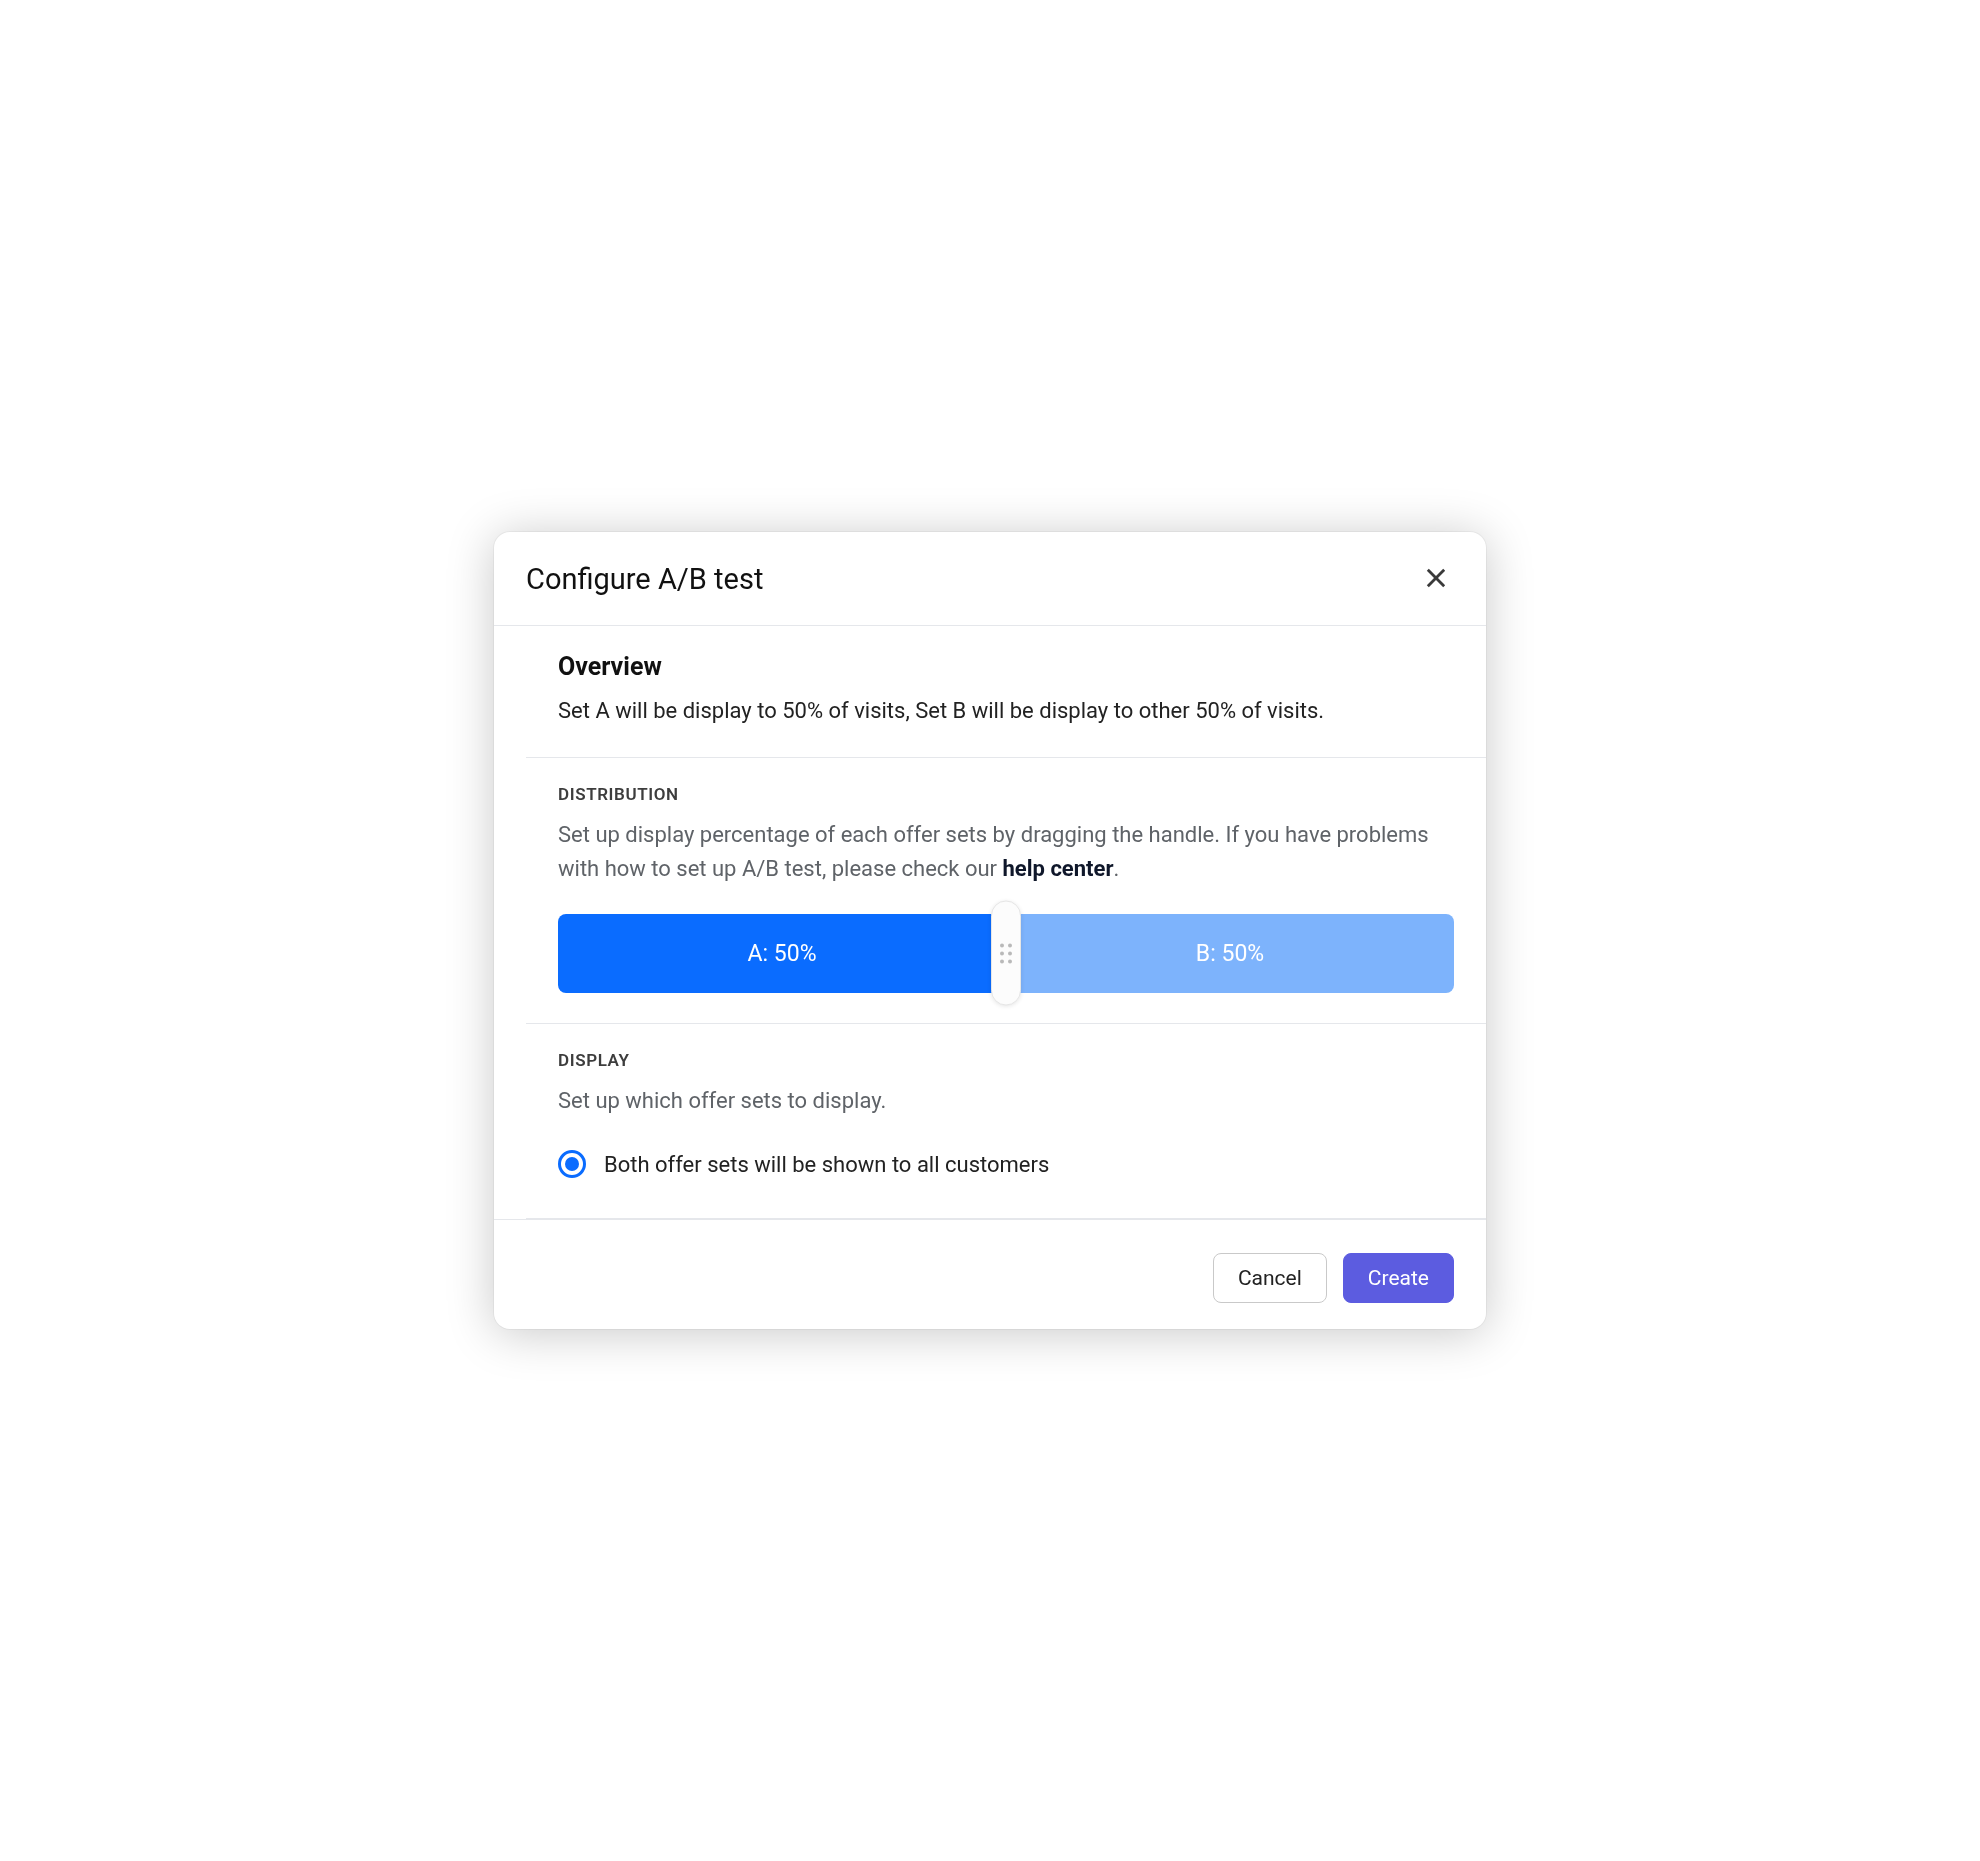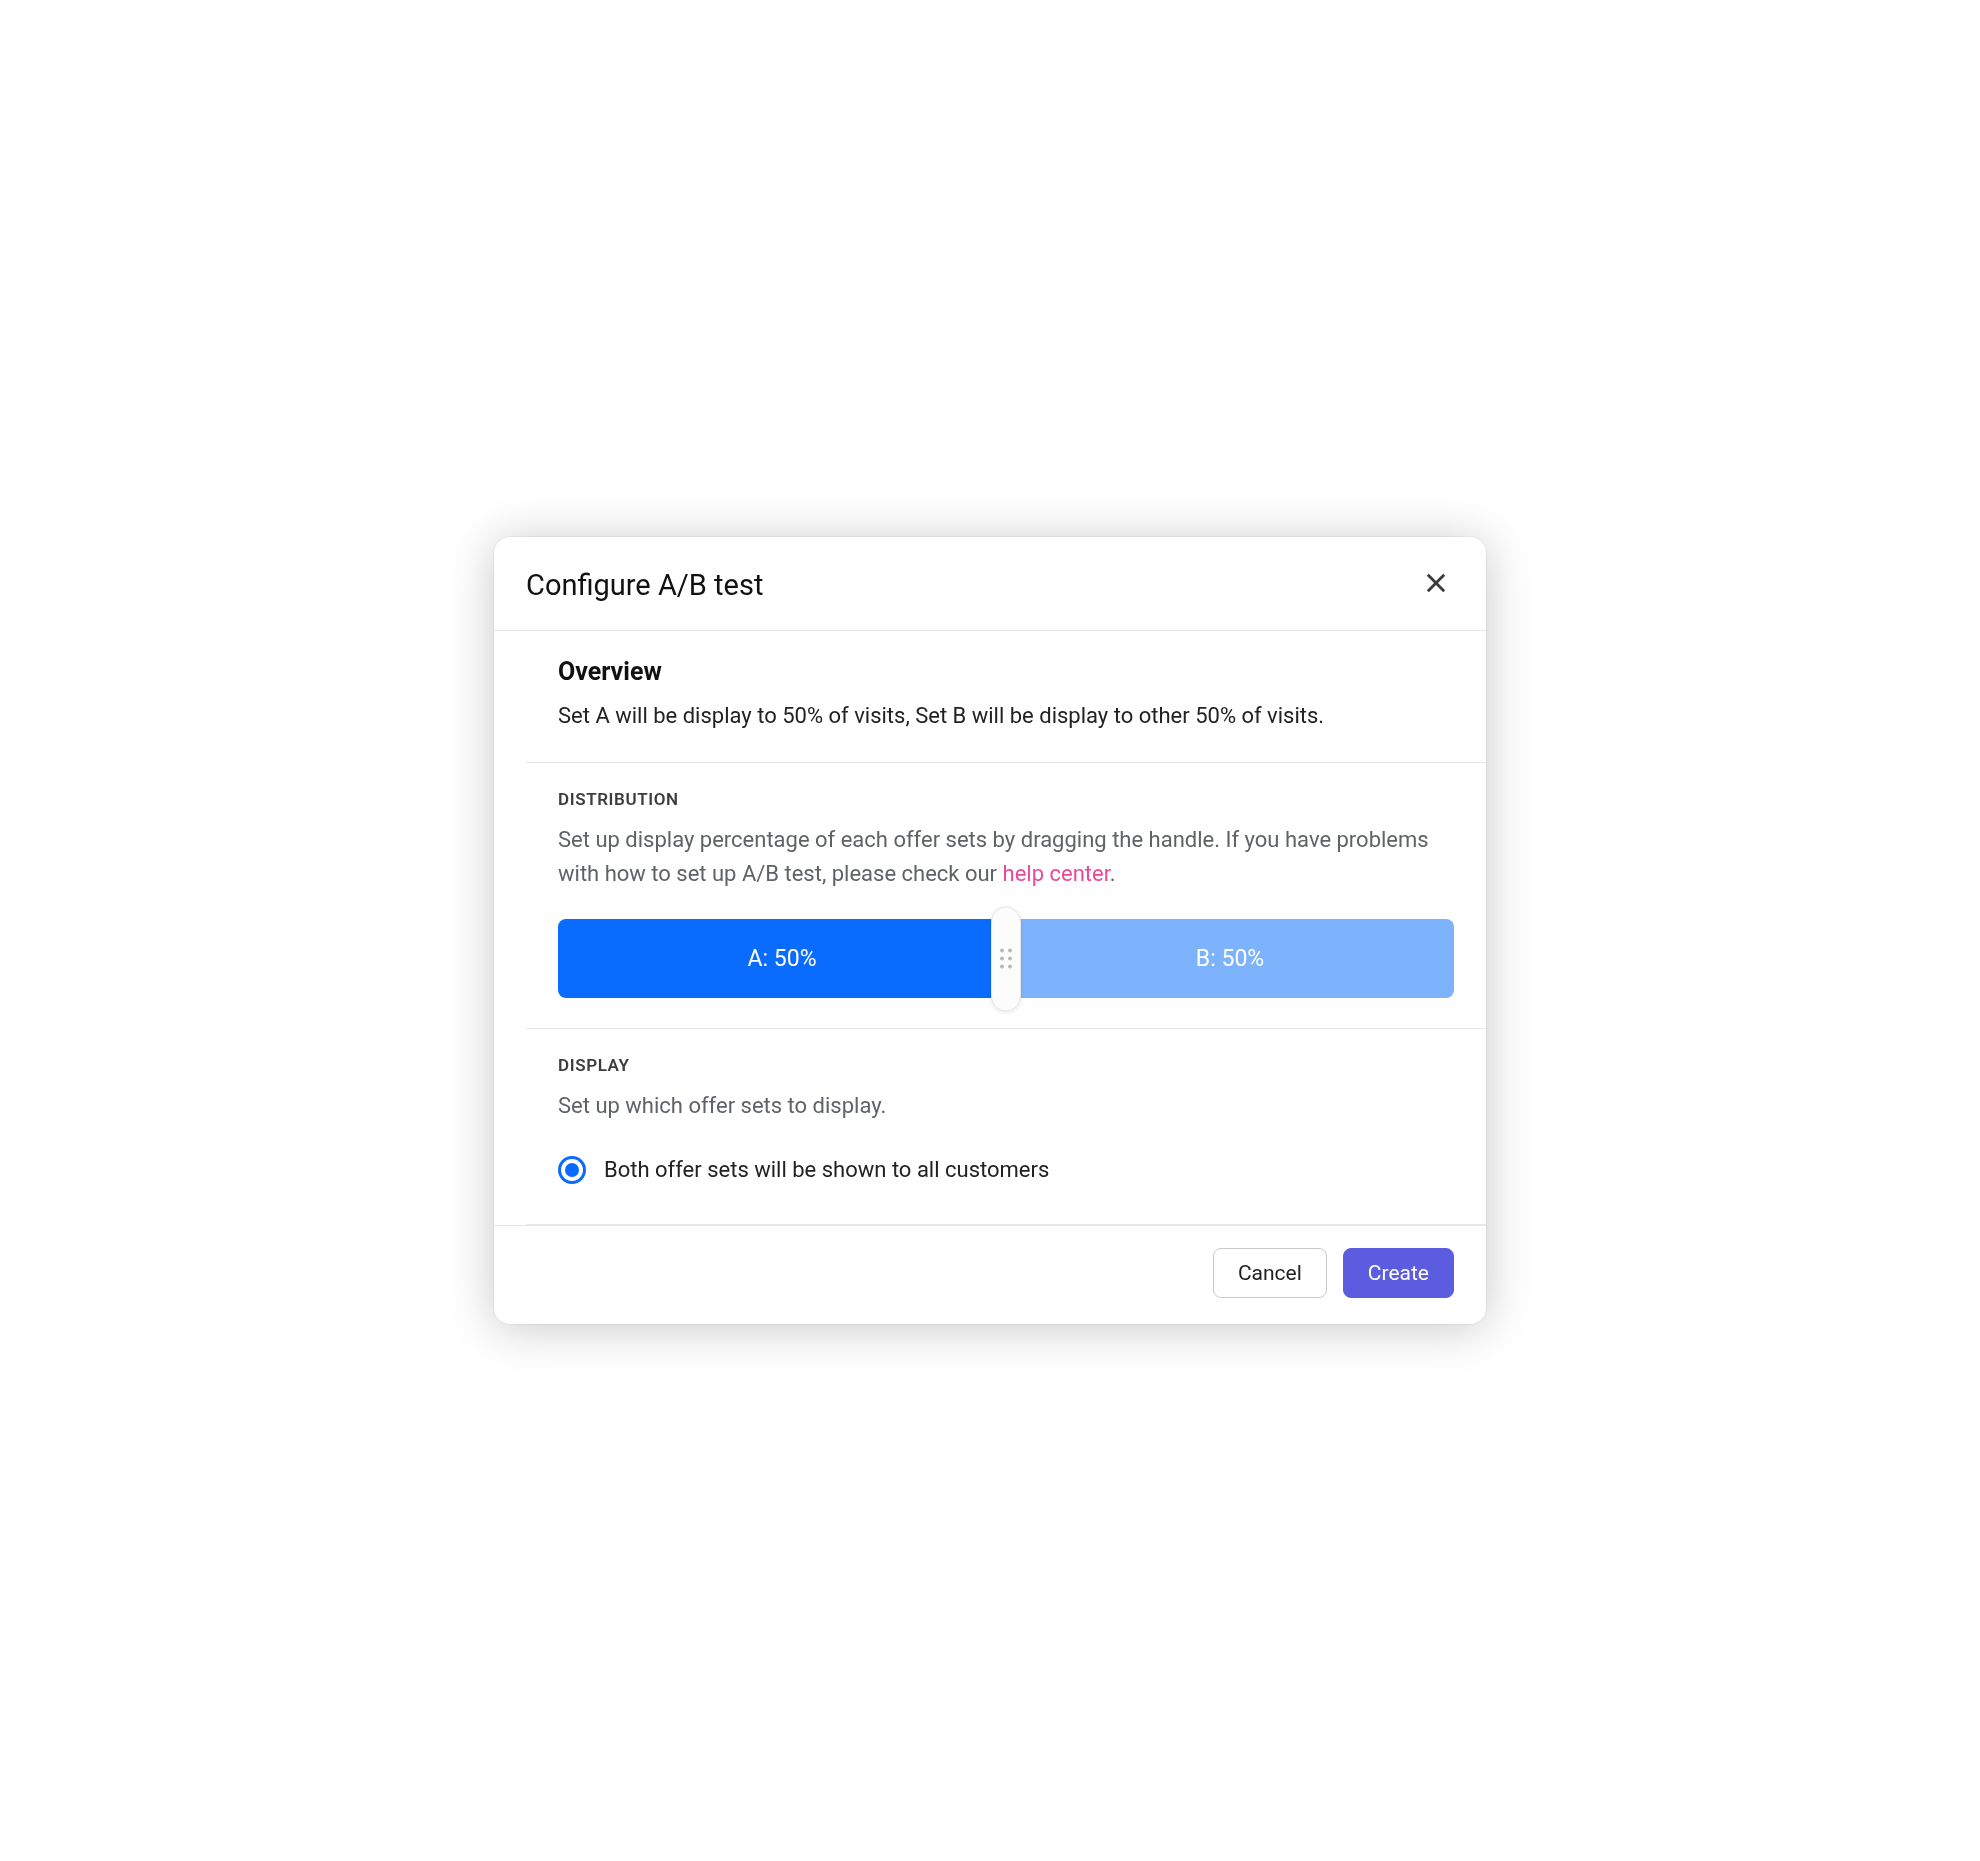--- a/index.html
+++ b/index.html
@@ -75,22 +75,23 @@
     text-transform: uppercase;
     margin-bottom: 14px;
   }
   .section-desc {
     font-size: 22px;
     color: #5f6368;
     line-height: 1.55;
     margin-bottom: 0;
   }
   .section-desc a {
-    color: #ec4899;
+    color: #0f172a;
     text-decoration: none;
+    font-weight: bold;
   }
   .slider-wrap {
     position: relative;
     display: flex;
     margin-top: 28px;
     height: 79px;
   }
   .slider-half {
     flex: 1;
     display: flex;
@@ -169,21 +170,21 @@
     border: 3px solid #9aa0a6;
   }
   .radio-label {
     font-size: 22px;
     color: #222;
   }
   .modal-footer {
     display: flex;
     justify-content: flex-end;
     gap: 16px;
-    padding: 22px 32px 26px 32px;
+    padding: 33px 32px 26px 32px;
     border-top: 1px solid #e5e7eb;
   }
   .btn {
     font-size: 21px;
     padding: 12px 24px;
     border-radius: 8px;
     cursor: pointer;
     font-family: inherit;
   }
   .btn-secondary {

